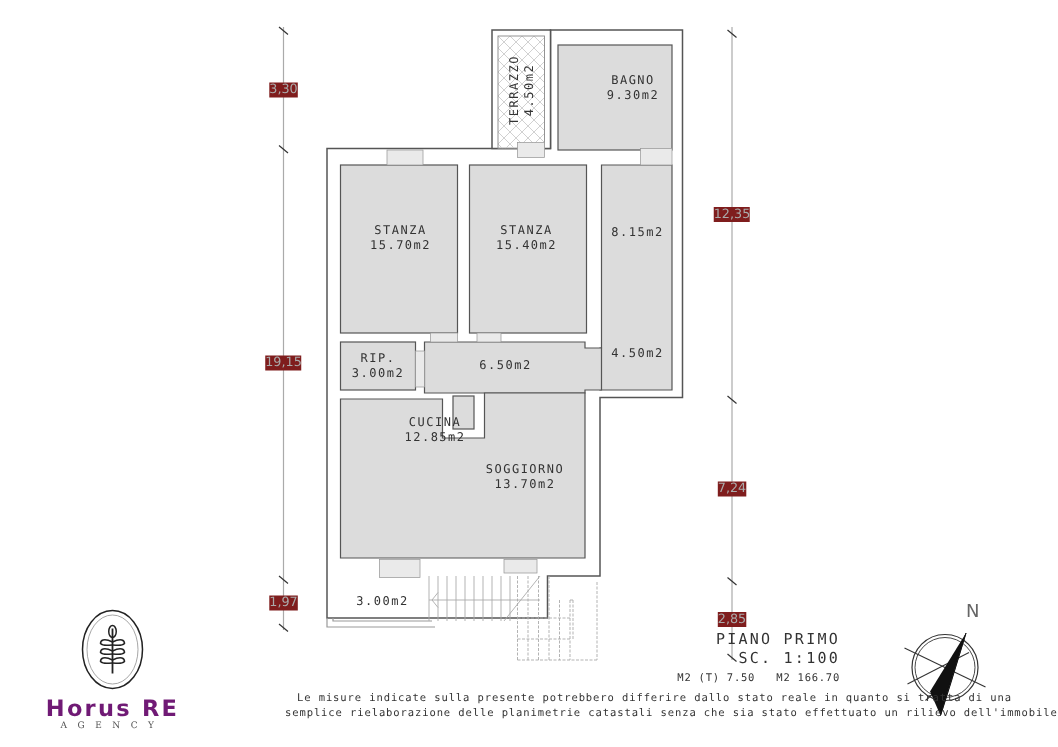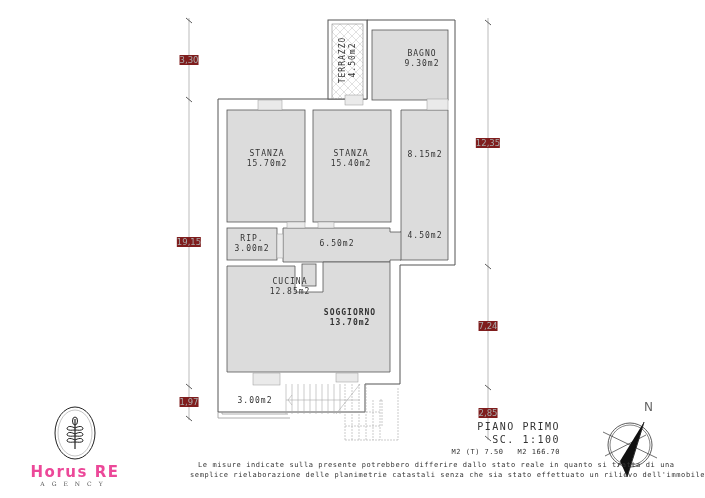--- a/index.html
+++ b/index.html
@@ -3,21 +3,21 @@
 <meta charset="utf-8">
 <style>
   html,body{margin:0;padding:0;background:#fff;}
   body{width:705px;height:498px;position:relative;overflow:hidden;font-family:"DejaVu Sans Mono","Liberation Mono",monospace;}
   .abs{position:absolute;}
   .lbl{position:absolute;font-size:8px;color:#333;text-align:center;letter-spacing:1px;line-height:10px;white-space:nowrap;transform:translateX(-50%);}
   .dim{position:absolute;font-size:8.5px;color:#aaa;font-family:"DejaVu Sans","Liberation Sans",sans-serif;transform:translate(-50%,-50%);background:#7f1d1d;line-height:10px;}
   .title-block{position:absolute;font-size:10px;color:#333;letter-spacing:1.5px;text-align:right;}
   .small{font-size:7px;letter-spacing:0.5px;}
   .note{position:absolute;left:190px;top:460px;font-size:7px;color:#333;letter-spacing:0.6px;line-height:10px;white-space:nowrap;}
-  .logo-name{position:absolute;left:0;width:150px;top:463px;text-align:center;font-family:"DejaVu Sans","Liberation Sans",sans-serif;font-weight:bold;font-size:15px;color:#ec4899;letter-spacing:1.5px;}
+  .logo-name{position:absolute;left:0;width:150px;top:463px;text-align:center;font-family:"DejaVu Sans","Liberation Sans",sans-serif;font-weight:bold;font-size:15px;color:#701a75;letter-spacing:1.5px;}
   .logo-sub{position:absolute;left:0;width:150px;top:480px;text-align:center;font-family:"DejaVu Serif","Liberation Serif",serif;font-size:6px;color:#555;letter-spacing:7px;}
   .north{position:absolute;left:644px;top:400px;font-family:"DejaVu Sans","Liberation Sans",sans-serif;font-size:12px;color:#666;}
 </style>
 </head>
 <body>
 
 <svg class="abs" style="left:0;top:0" width="705" height="498">
   <defs>
     <pattern id="hatch" width="8" height="8" patternUnits="userSpaceOnUse">
       <path d="M0,4 L4,0 M4,8 L8,4 M0,4 L4,8 M4,0 L8,4" stroke="#ccc" stroke-width="0.6" fill="none"></path>
@@ -165,21 +165,21 @@
   <div>RIP.</div>
   <div>3.00m2</div>
 </div>
 <div class="lbl" style="left:337px;top:239px;">
   <div>6.50m2</div>
 </div>
 <div class="lbl" style="left:264px;top:277px;margin-left:26px;">
   <div>CUCINA</div>
   <div>12.85m2</div>
 </div>
-<div class="lbl" style="left:350px;top:308px;font-weight:bold;">
+<div class="lbl" style="left:350px;top:308px;">
   <div>SOGGIORNO</div>
   <div>13.70m2</div>
 </div>
 <div class="lbl" style="left:255px;top:396px;">
   <div>3.00m2</div>
 </div>
 
 <div class="dim" style="left:189px;top:60px;">3,30</div>
 <div class="dim" style="left:189px;top:242px;">19,15</div>
 <div class="dim" style="left:189px;top:402px;">1,97</div>

